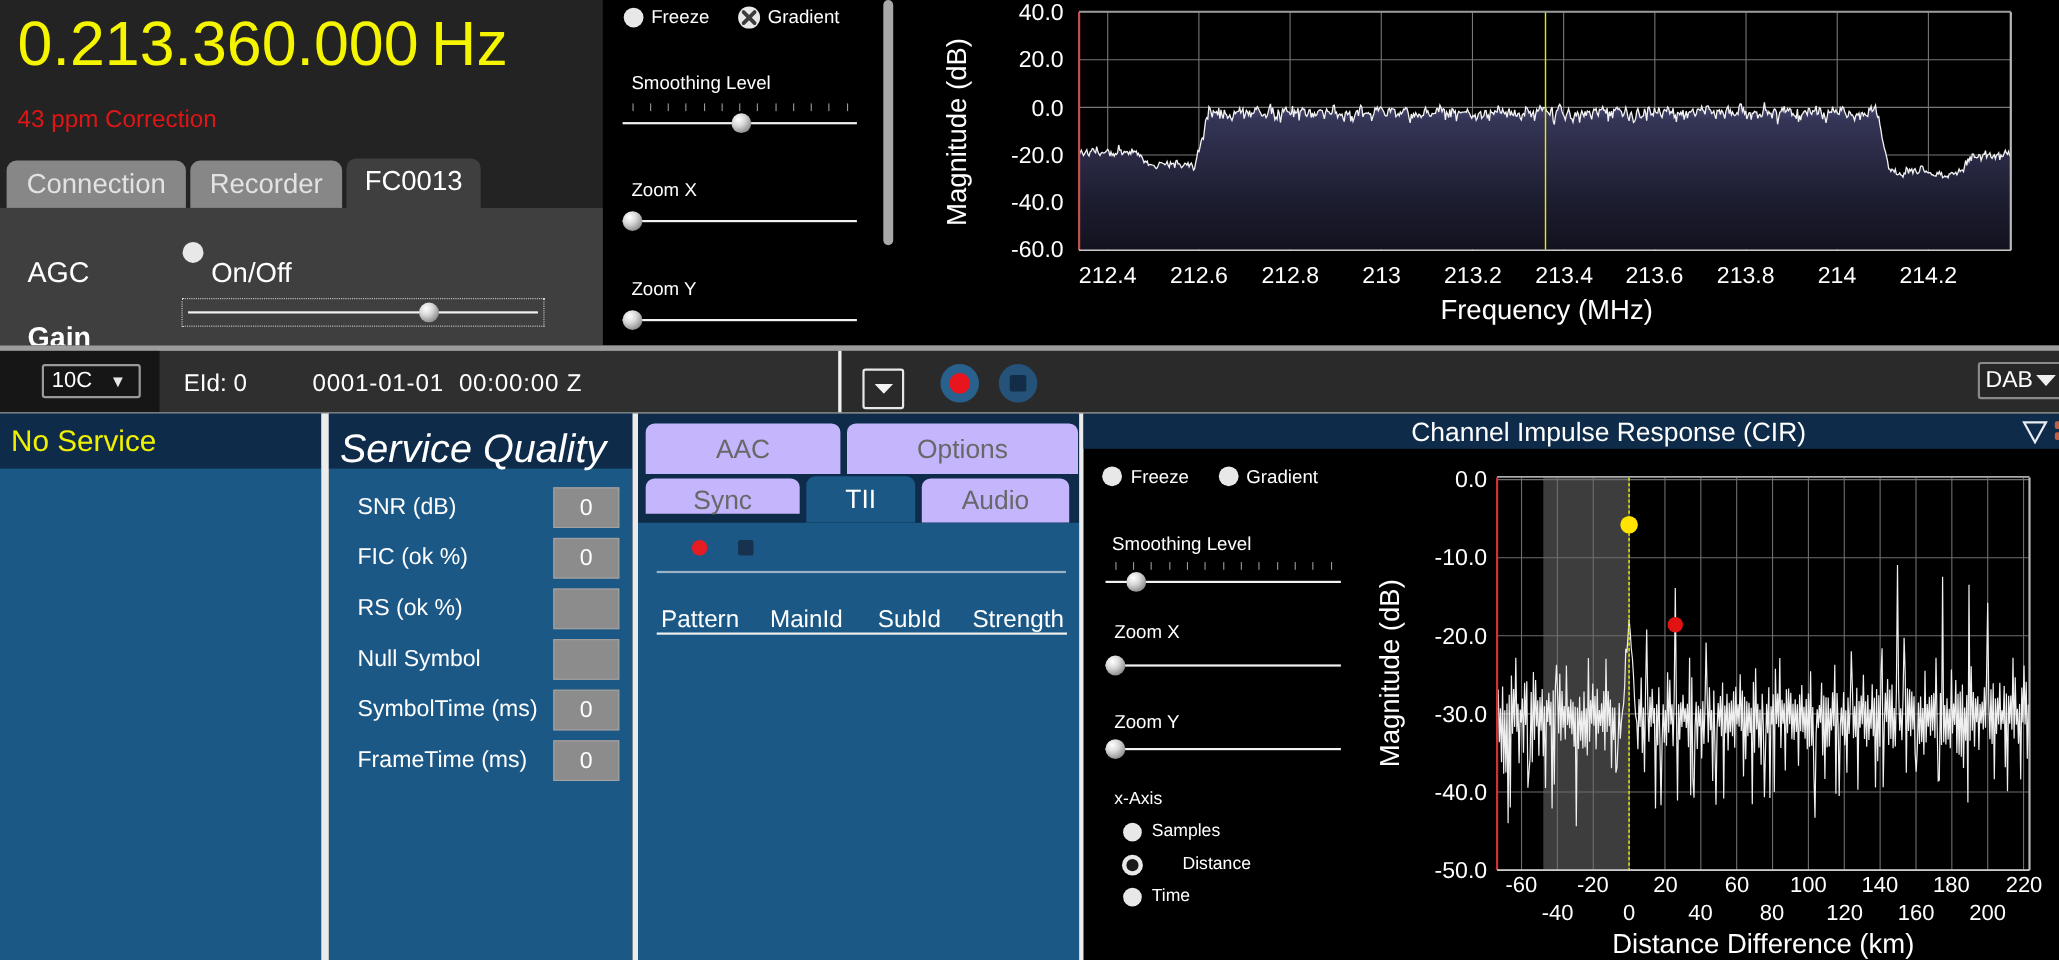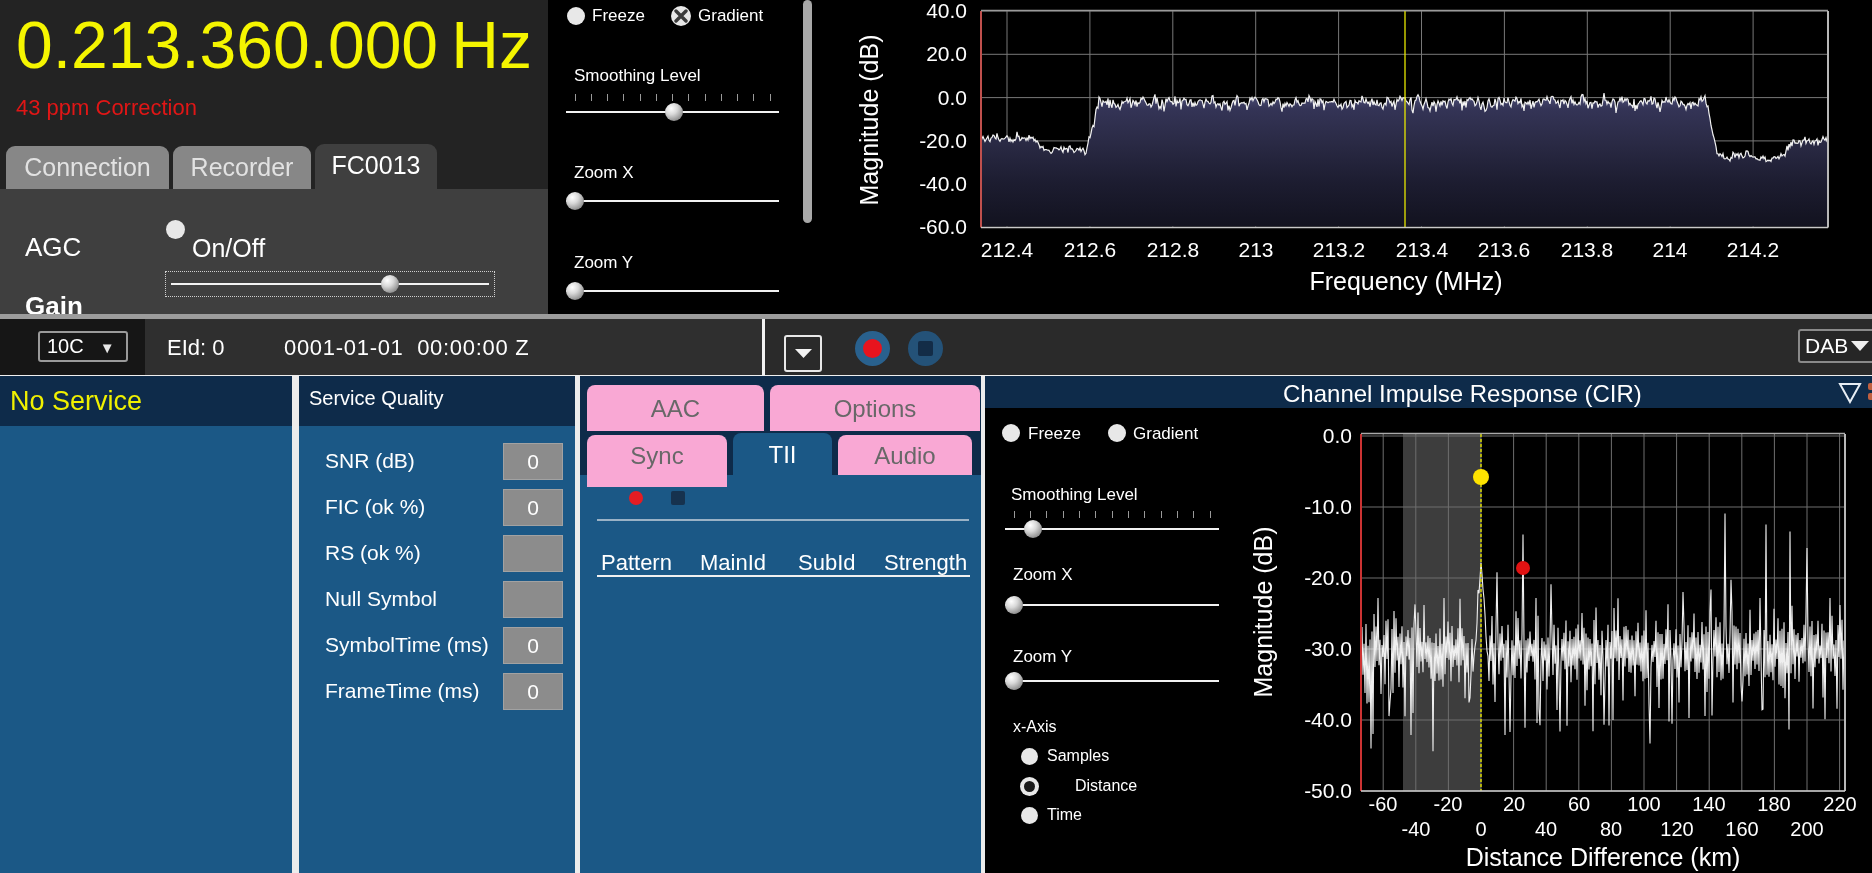--- a/index.html
+++ b/index.html
@@ -1,20 +1,20 @@
 <!DOCTYPE html>
 <html><head><meta charset="utf-8"><style>
 *{margin:0;padding:0;box-sizing:border-box;}
 html,body{width:1872px;height:873px;background:#000;overflow:hidden;
  font-family:"Liberation Sans", sans-serif;}
 #page{position:relative;width:1872px;height:873px;background:#000;}
 .abs{position:absolute;}
 
 #topleft{left:0;top:0;width:548px;height:314px;background:#232323;}
-#freq{left:16px;top:7px;font-size:66px;color:#f5f500;letter-spacing:0px;}
+#freq{left:16px;top:7px;font-size:57px;color:#f5f500;letter-spacing:0px;}
 #corr{left:16px;top:95px;font-size:22px;color:#e01616;}
 .tab1{top:146px;height:43px;background:#878787;border-radius:9px 9px 0 0;
  color:#e2e2e2;font-size:25px;text-align:center;line-height:42px;}
 #tabFC{top:144px;height:46px;background:#3f3f3f;color:#fff;}
 #tlpanel{left:0;top:189px;width:548px;height:125px;background:#3f3f3f;}
 .wlab{color:#fff;font-size:26px;margin-top:19px;}
 .ball{border-radius:50%;background:radial-gradient(circle at 35% 30%,#ffffff,#d9d9d9 35%,#8f8f8f 75%,#6f6f6f);}
 .track{height:2px;background:#f2f2f2;}
 .circw{border-radius:50%;background:#e8e8e8;}
 
@@ -23,21 +23,21 @@
 
 #midbar{left:0;top:314px;width:1872px;height:61px;background:#2f2f2f;border-top:5px solid #9c9c9c;}
 
 #bottom{left:0;top:375px;width:1872px;height:498px;background:#000;border-top:1px solid #f0f0f0;}
 .panel{background:#1b5886;}
 .phead{background:#0e2b4a;}
 .splitter{background:#ececec;}
 .gbox{position:absolute;left:494px;width:60px;height:37px;background:#8c8c8c;
  border:1px solid #a2a2a2;color:#fff;font-size:21px;text-align:center;line-height:35px;}
 .srow{position:absolute;left:17px;color:#fff;font-size:21px;}
-.gtab{position:absolute;background:#f9a8d4;border-radius:8px 8px 0 0;color:#686868;
+.gtab{position:absolute;background:#c4b5fd;border-radius:8px 8px 0 0;color:#686868;
  font-size:24px;text-align:center;}
 </style>
 </head><body>
 <div id="page">
     <div class="abs" id="topleft"></div>
     <div class="abs" id="freq">0.213.360.000 Hz</div>
     <div class="abs" id="corr">43 ppm Correction</div>
     <div class="abs tab1" style="left:6px;width:163px;">Connection</div>
     <div class="abs tab1" style="left:173px;width:138px;">Recorder</div>
     <div class="abs tab1" id="tabFC" style="left:315px;width:122px;">FC0013</div>
@@ -155,41 +155,41 @@
     <svg class="abs" style="left:1851px;top:341px;" width="18" height="10">
       <path d="M0,0 L18,0 L9,10 Z" fill="#efefef"></path>
     </svg>
     <div class="abs" id="bottom"></div>
     <div class="abs panel" style="left:0;top:376px;width:292px;height:497px;"></div>
     <div class="abs phead" style="left:0;top:376px;width:292px;height:50px;"></div>
     <div class="abs" style="left:10px;top:386px;color:#f0f000;font-size:27px;">No Service</div>
     <div class="abs splitter" style="left:292px;top:376px;width:7px;height:497px;"></div>
     <div class="abs panel" style="left:299px;top:376px;width:276px;height:497px;"></div>
     <div class="abs phead" style="left:299px;top:376px;width:276px;height:50px;"></div>
-    <div class="abs" style="left:309px;top:387px;color:#fff;font-size:20px;">Service Quality</div>
+    <div class="abs" style="left:309px;top:387px;color:#fff;font-size:36px;font-style:italic;">Service Quality</div>
     <div class="abs" style="left:308px;top:376px;width:276px;height:400px;">
       <div class="srow" style="top:73px;">SNR (dB)</div>
       <div class="gbox" style="left:195px;top:67px;">0</div>
       <div class="srow" style="top:119px;">FIC (ok %)</div>
       <div class="gbox" style="left:195px;top:113px;">0</div>
       <div class="srow" style="top:165px;">RS (ok %)</div>
       <div class="gbox" style="left:195px;top:159px;"></div>
       <div class="srow" style="top:211px;">Null Symbol</div>
       <div class="gbox" style="left:195px;top:205px;"></div>
       <div class="srow" style="top:257px;">SymbolTime (ms)</div>
       <div class="gbox" style="left:195px;top:251px;">0</div>
       <div class="srow" style="top:303px;">FrameTime (ms)</div>
       <div class="gbox" style="left:195px;top:297px;">0</div>
     </div>
     <div class="abs splitter" style="left:575px;top:376px;width:5px;height:497px;"></div>
     <div class="abs phead" style="left:580px;top:376px;width:401px;height:99px;"></div>
     <div class="abs panel" style="left:580px;top:475px;width:401px;height:398px;"></div>
     <div class="gtab" style="left:587px;top:385px;width:177px;height:46px;line-height:48px;">AAC</div>
     <div class="gtab" style="left:770px;top:385px;width:210px;height:46px;line-height:48px;">Options</div>
-    <div class="gtab" style="left:587px;top:435px;width:140px;height:52px;line-height:42px;">Sync</div>
+    <div class="gtab" style="left:587px;top:435px;width:140px;height:32px;line-height:42px;">Sync</div>
     <div class="gtab" style="left:733px;top:433px;width:99px;height:42px;line-height:44px;background:#1b5886;color:#fff;">TII</div>
     <div class="gtab" style="left:838px;top:435px;width:134px;height:40px;line-height:42px;">Audio</div>
     <div class="abs" style="left:629px;top:491px;width:14px;height:14px;border-radius:50%;background:#e51c23;"></div>
     <div class="abs" style="left:671px;top:491px;width:14px;height:14px;background:#16324e;border-radius:2px;"></div>
     <div class="abs" style="left:597px;top:519px;width:372px;height:2px;background:#9ab2c6;"></div>
     <div class="abs" style="left:601px;top:550px;color:#fff;font-size:22px;">Pattern</div>
     <div class="abs" style="left:700px;top:550px;color:#fff;font-size:22px;">MainId</div>
     <div class="abs" style="left:798px;top:550px;color:#ffffff;font-size:22px;">SubId</div>
     <div class="abs" style="left:884px;top:550px;color:#fff;font-size:22px;">Strength</div>
     <div class="abs" style="left:597px;top:575px;width:373px;height:2px;background:#f0f0f0;"></div>

